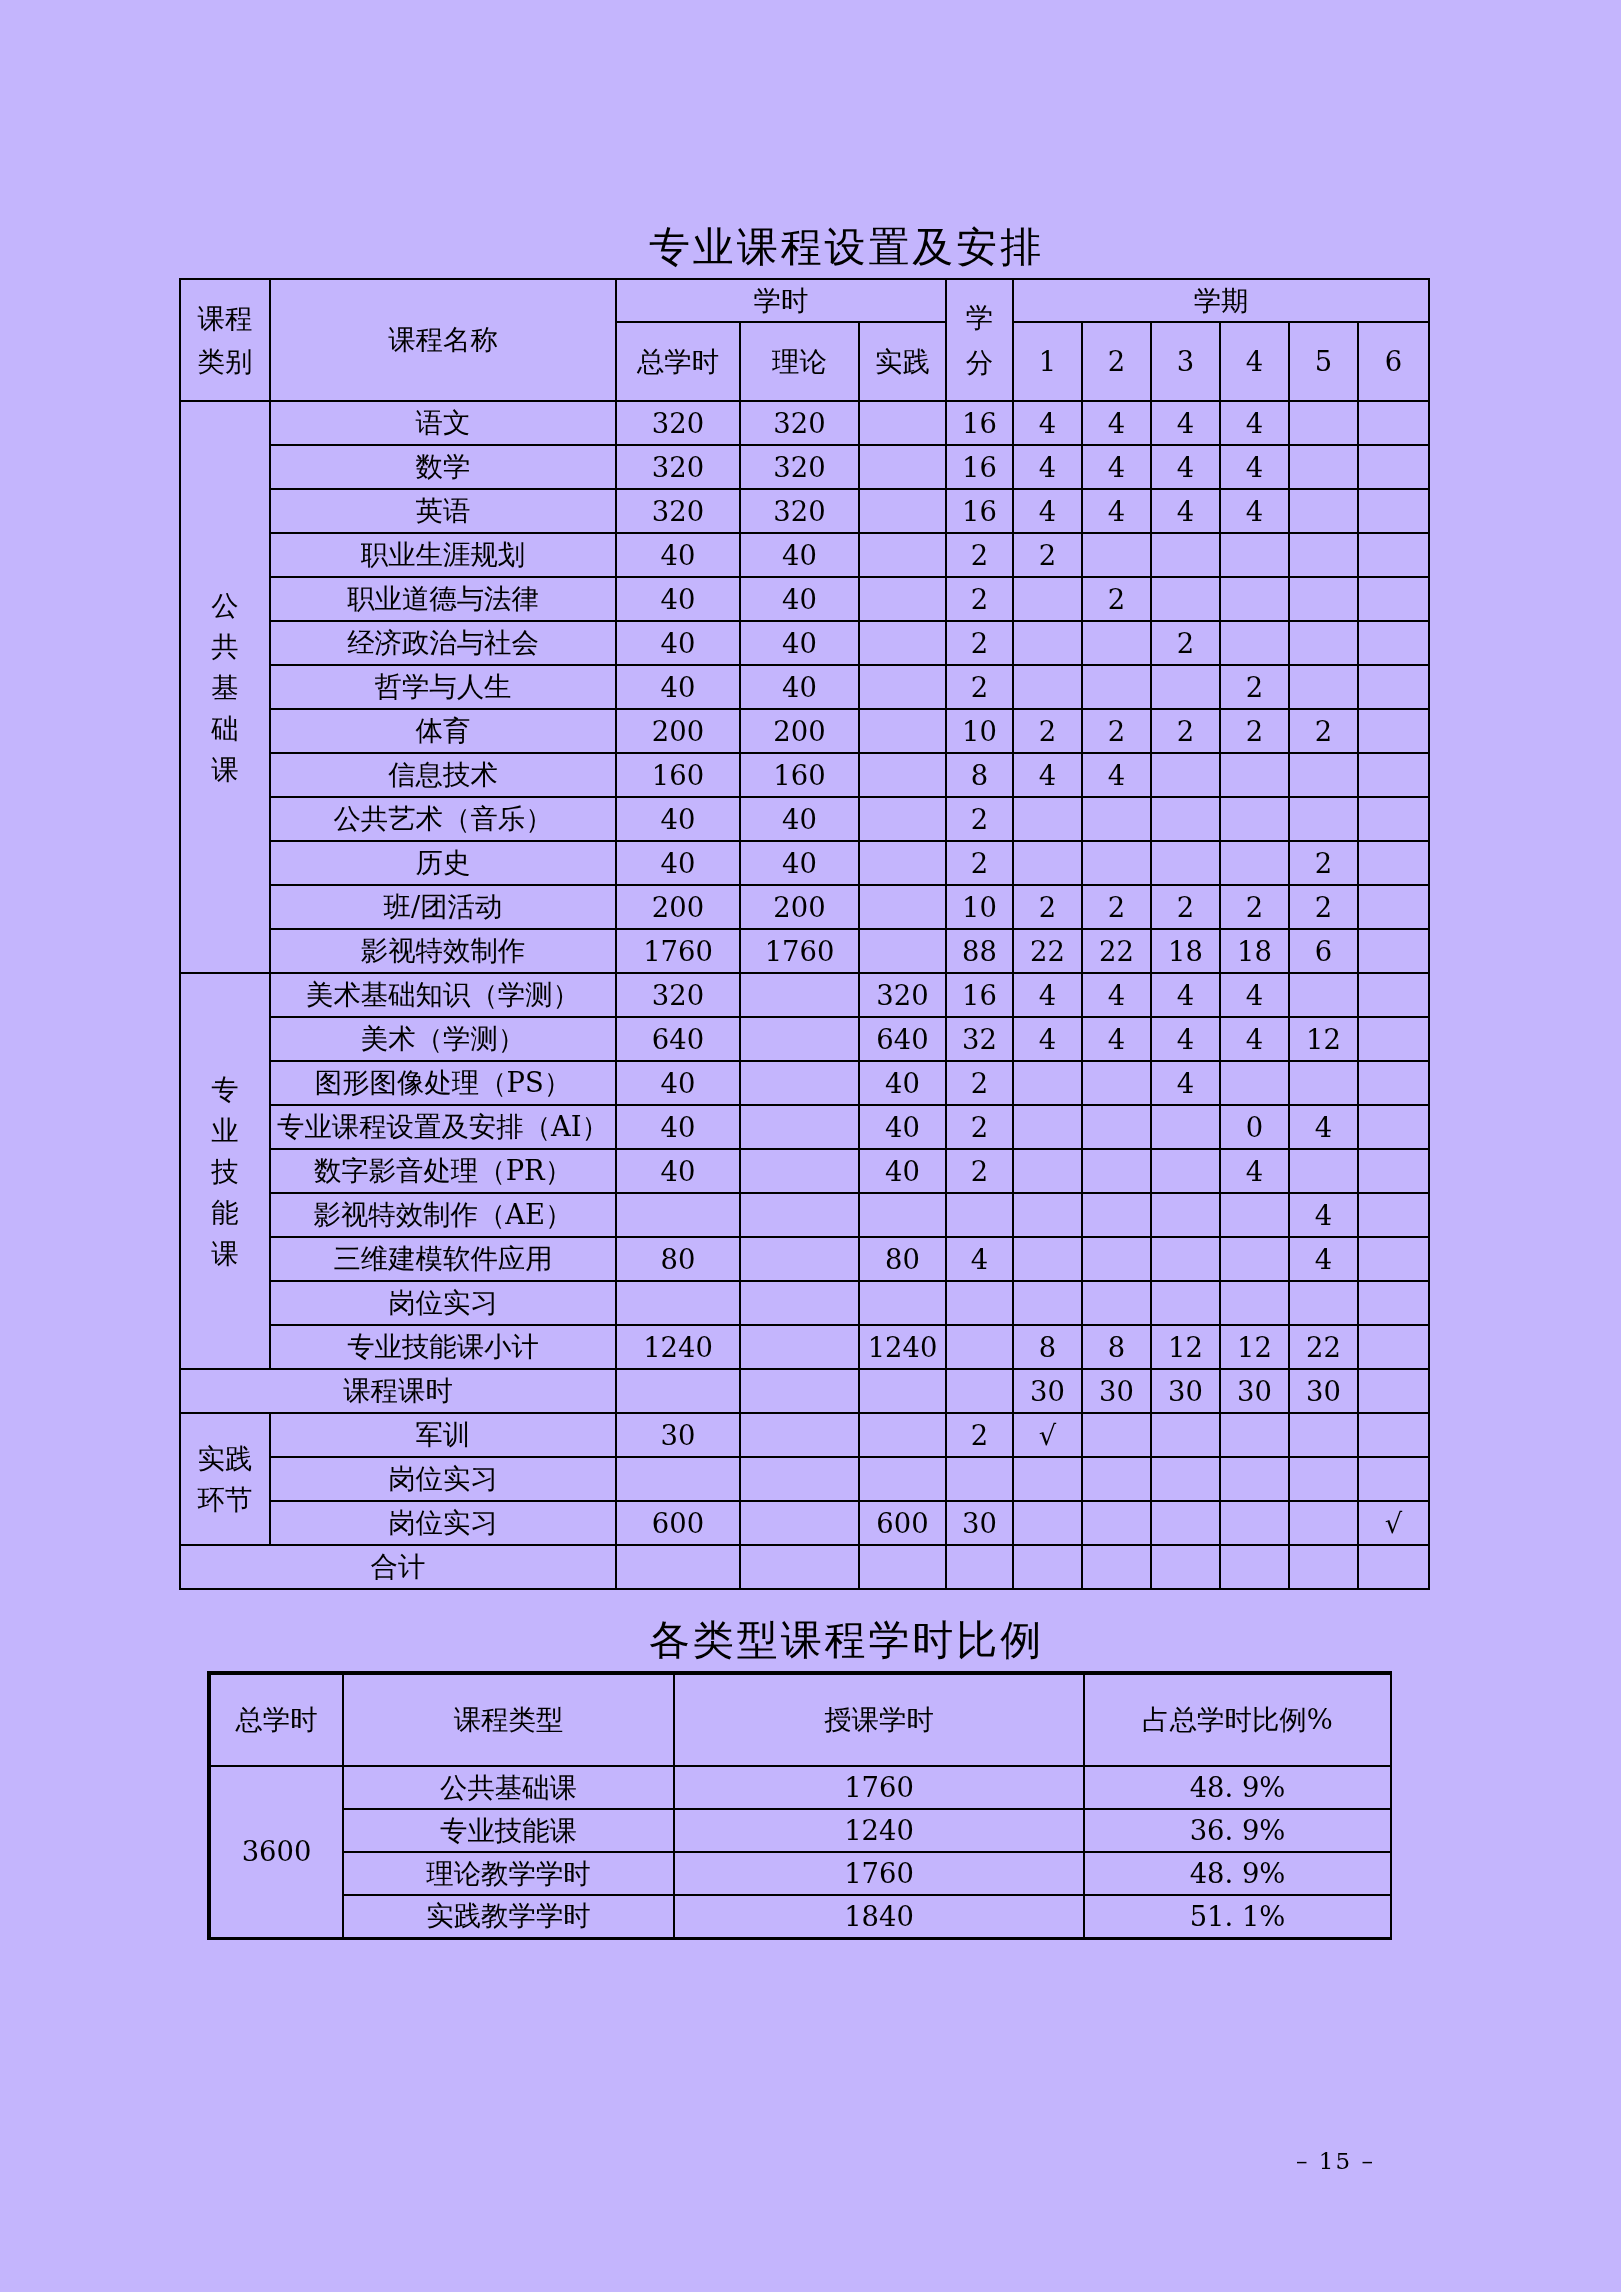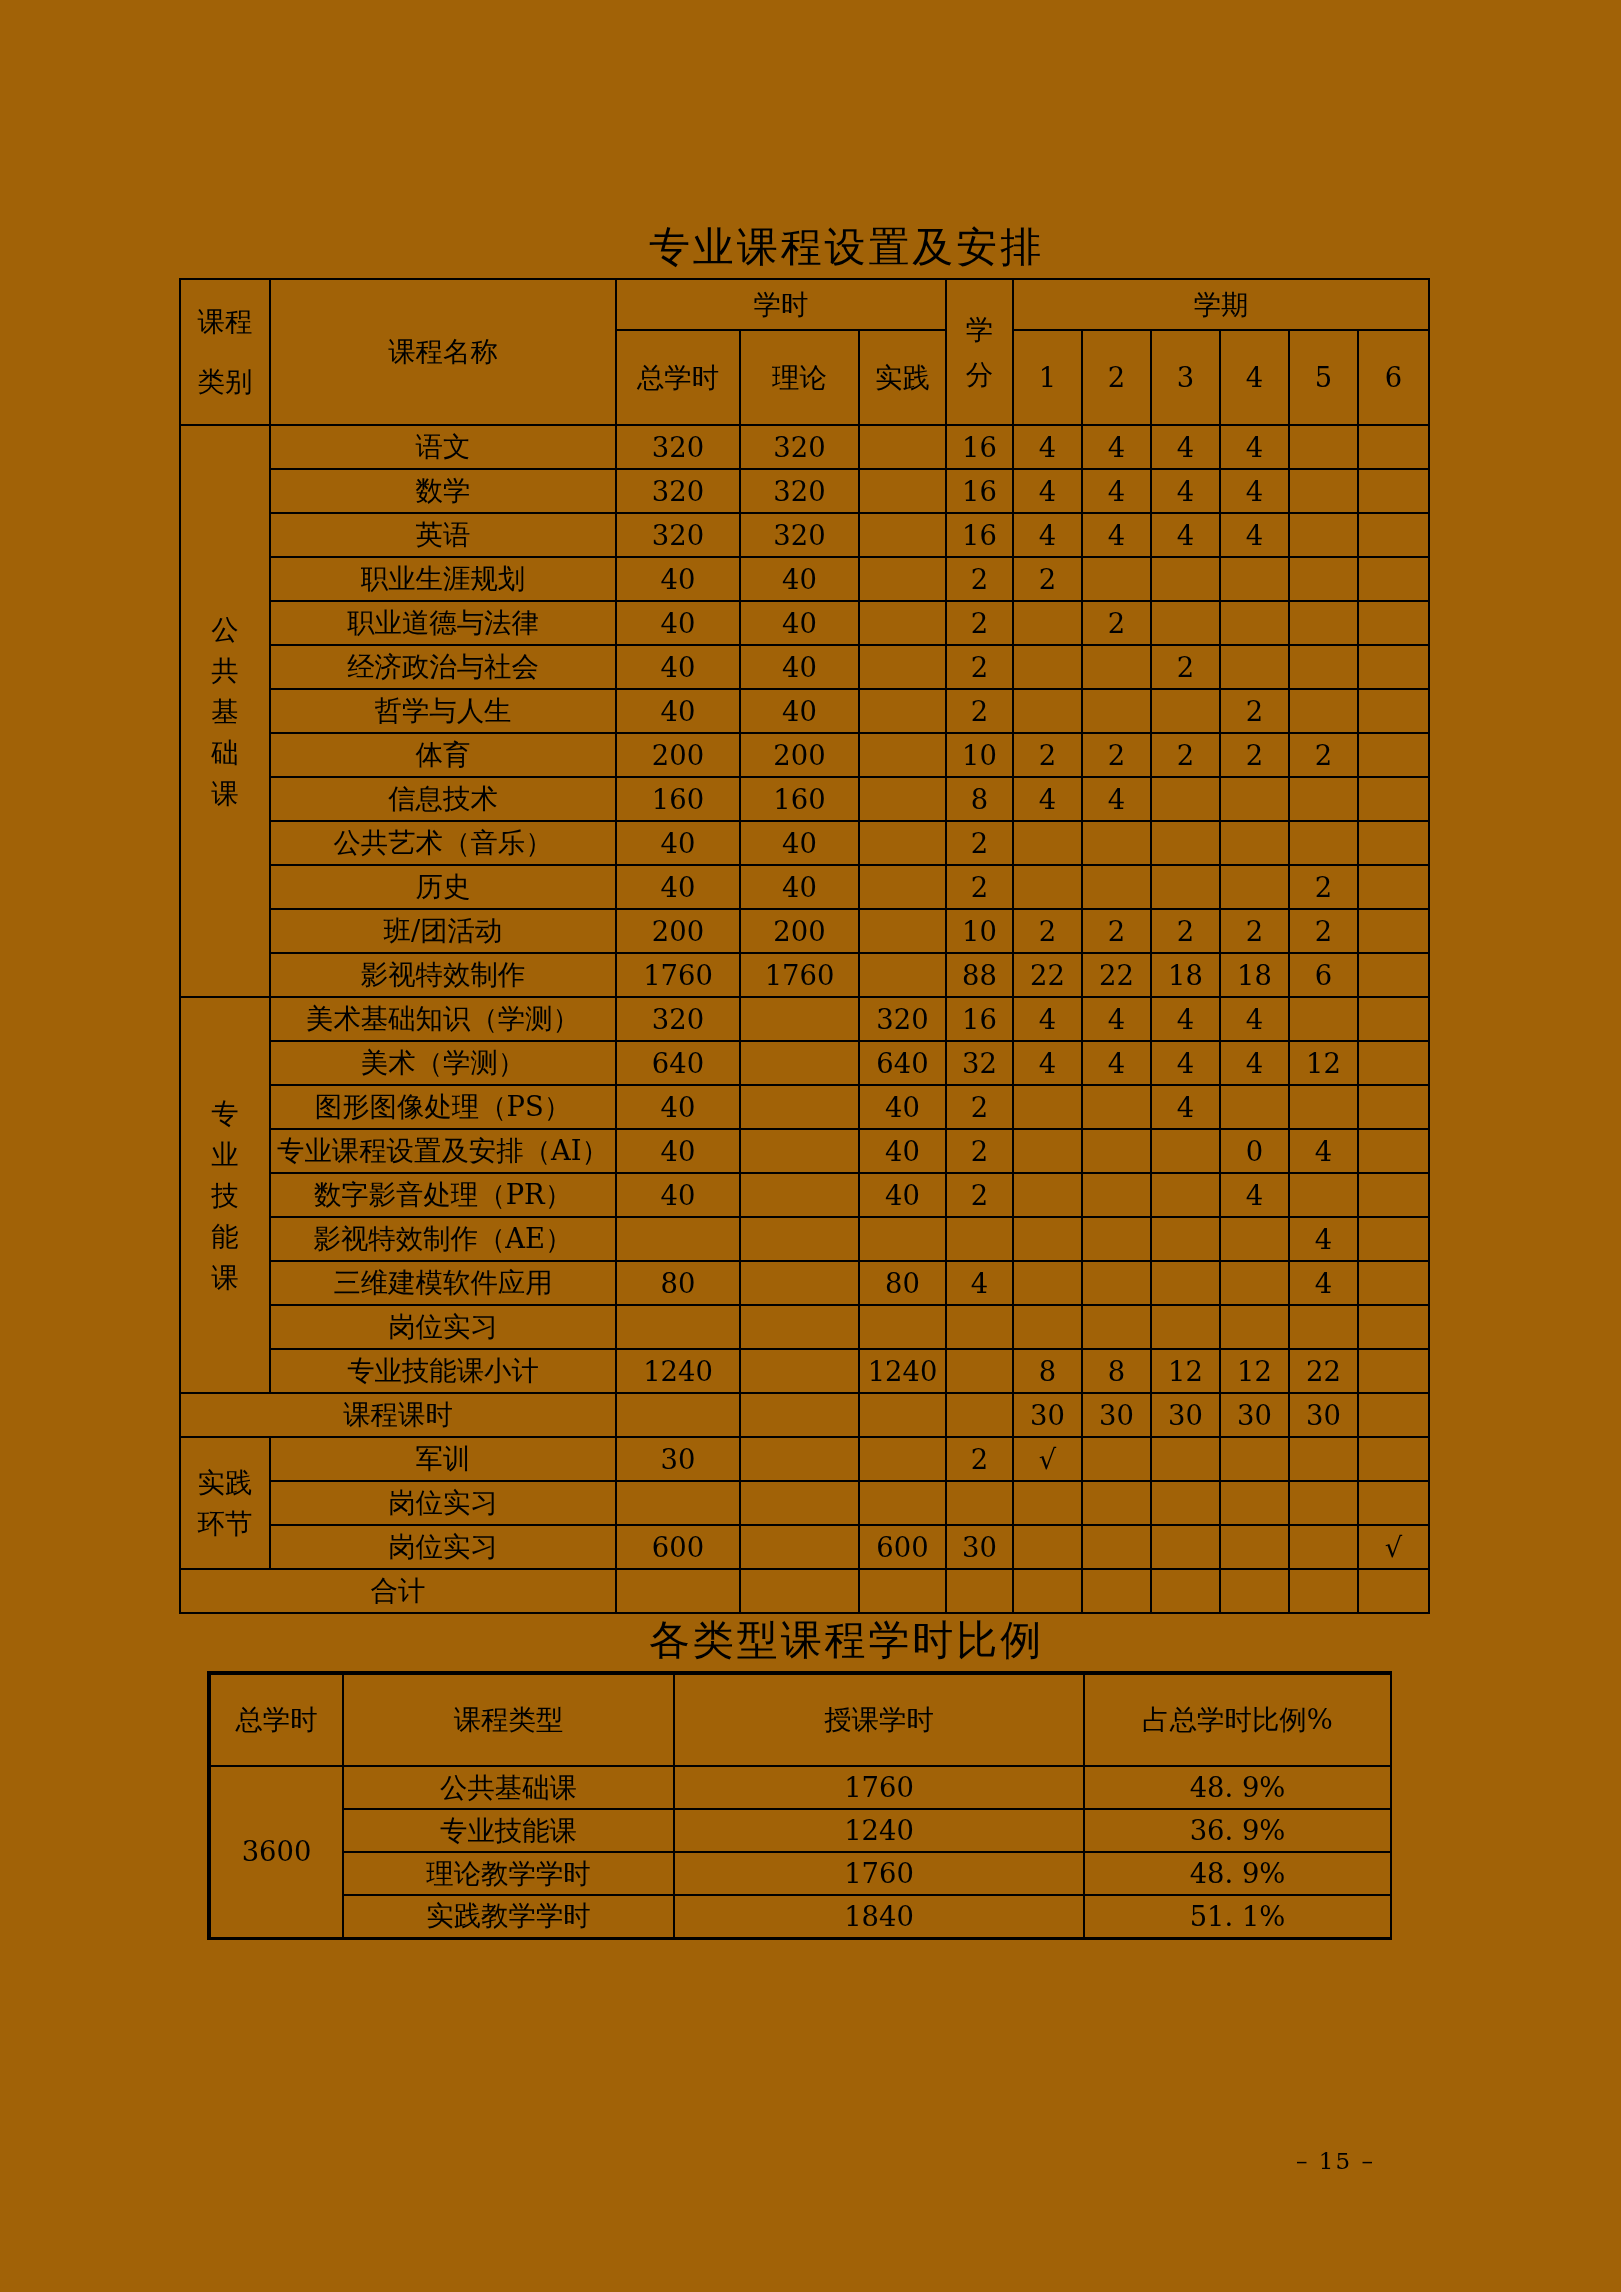--- a/index.html
+++ b/index.html
@@ -1,17 +1,17 @@
 <!DOCTYPE html>
 <html><head>
 <meta charset="utf-8">
 <style>
   html,body { margin:0; padding:0; background:#888; }
   .page {
-    position:relative; width:1621px; height:2293px; background:#a16207;
+    position:relative; width:1621px; height:2293px; background:#c4b5fd;
     font-family:"DejaVu Serif","Liberation Serif",serif; color:#000;
     overflow:hidden; margin:0 auto;
   }
   .doc-title {
     position:absolute; left:36px; width:1621px; text-align:center;
     font-size:41px; letter-spacing:2.9px; white-space:nowrap;
   }
   .title1 { top:220px; }
   .title2 { top:1613px; }
 
@@ -21,21 +21,21 @@
   table.t1 th, table.t1 td {
     border:2px solid #000; padding:0; font-weight:normal;
     text-align:center; vertical-align:middle; font-size:27.4px; overflow:hidden;
   }
   table.t1 thead tr.hrow1 { height:43px; }
   table.t1 thead tr.hrow2 { height:79px; }
   table.t1 tbody tr { height:44px; }
   table.t1 tbody tr.sec-top td { border-top:2.9px solid #000; }
   table.t1 td.name { white-space:nowrap; }
   .wrap1 { width:29px;  margin:5px auto; word-break:break-all; line-height:45px; }
-  .wrap2 { width:59px;  margin:12px auto; word-break:break-all; line-height:60px; }
+  .wrap2 { width:59px;  margin:12px auto; word-break:break-all; line-height:43px; }
   .catv1 { width:29px;  margin:0 auto; word-break:break-all; line-height:41px; }
   .catv2 { width:59px;  margin:7px auto; word-break:break-all; line-height:41px; }
 
   
   .t2-wrap { position:absolute; top:1671px; left:207px; }
   table.t2 {
     border-collapse:collapse; table-layout:fixed; width:1182px;
     border-top:4.9px solid #000; border-left:4.9px solid #000;
     border-bottom:3.9px solid #000; border-right:2px solid #000;
   }

